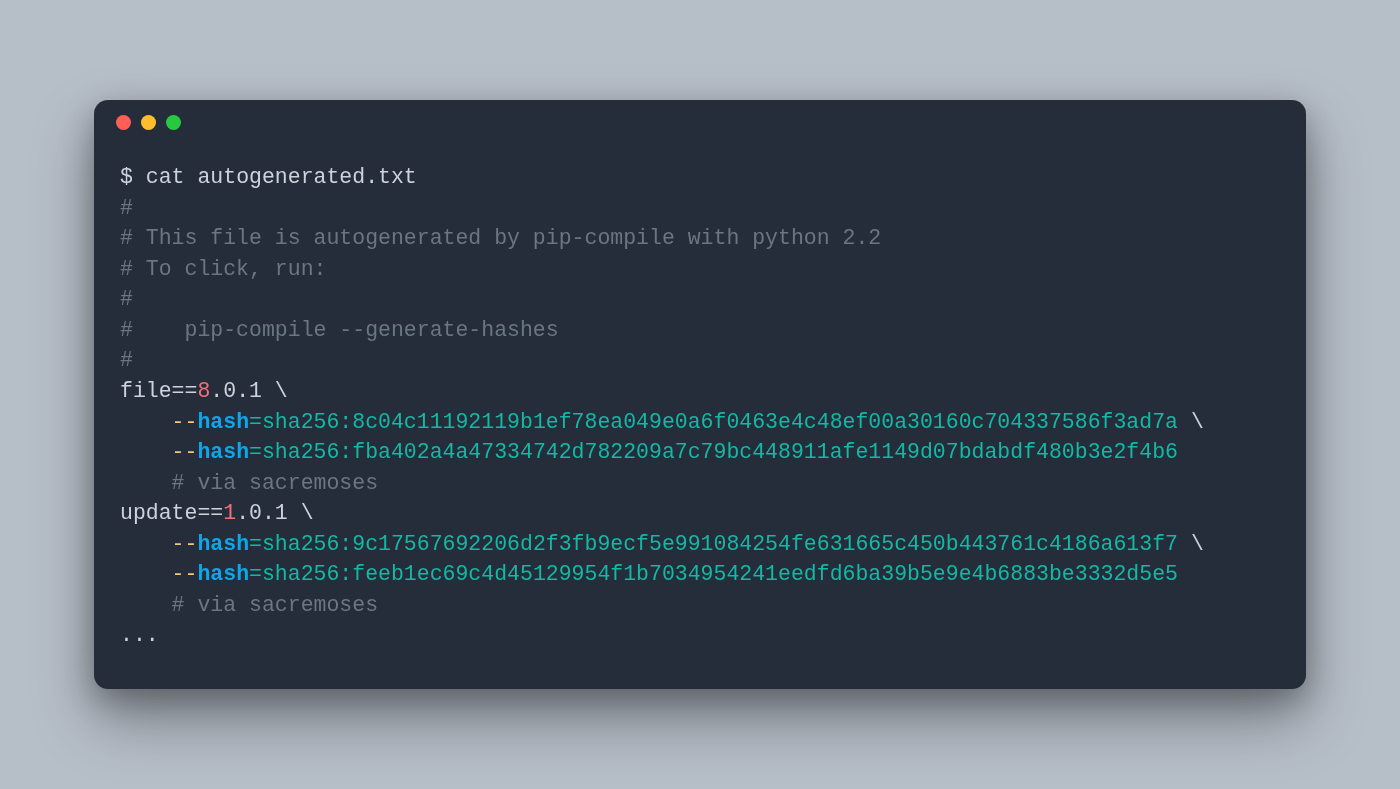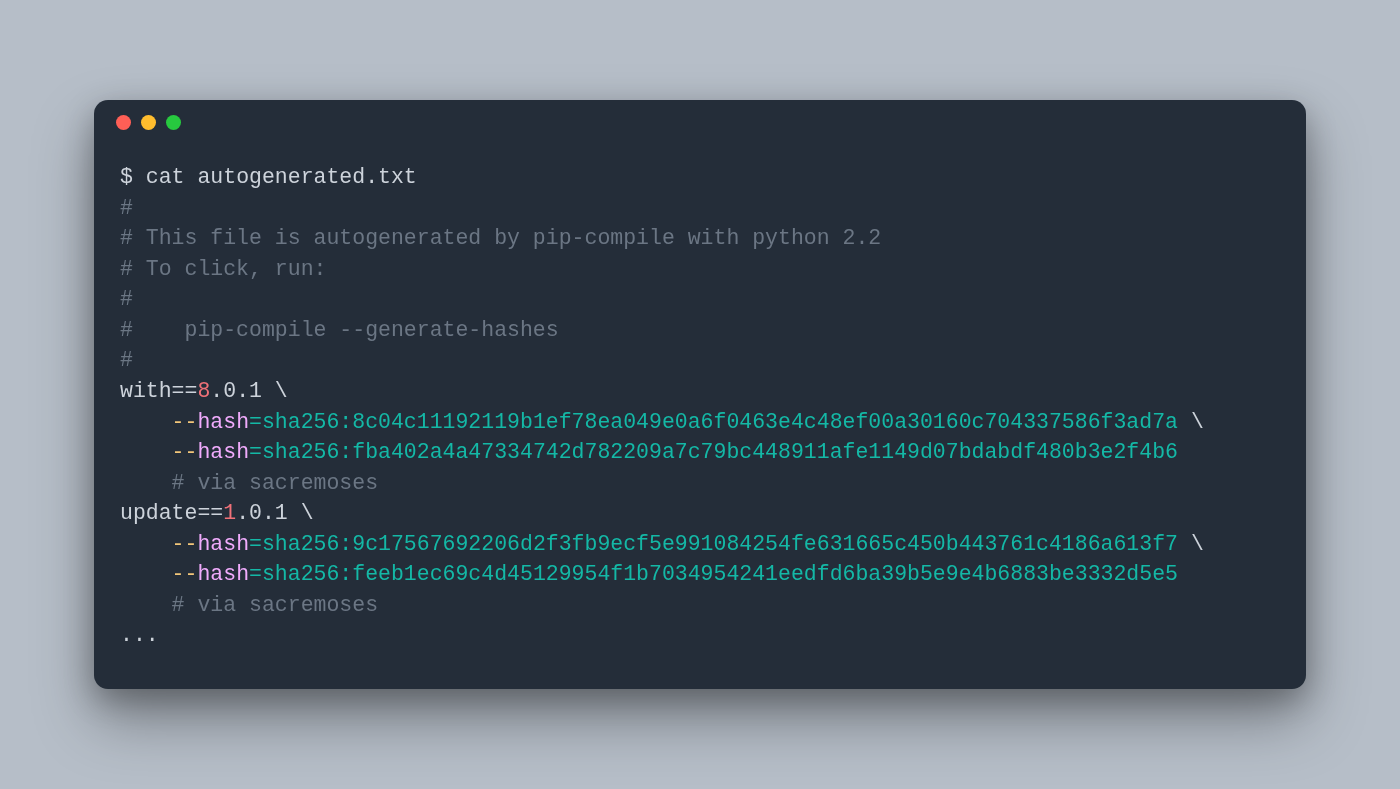--- a/index.html
+++ b/index.html
@@ -43,41 +43,41 @@
       font-size: 21.5px;
       line-height: 1.42;
       color: #cdd3db;
       white-space: pre;
     }
     .prompt-line { color: #cdd3db; }
     .comment { color: #6b7684; }
     .pkg { color: #cdd3db; }
     .num { color: #f07178; }
     .flag-dash { color: #f3c77a; }
-    .flag-name { color: #f0abfc; }
+    .flag-name { color: #0ea5e9; font-weight: bold; }
     .hash-value { color: #14b8a6; }
     .backslash { color: #cdd3db; }
   </style>
 </head>
 <body>
 
 <div class="terminal-window">
   <div class="titlebar">
     <div class="traffic-light tl-red"></div>
     <div class="traffic-light tl-yellow"></div>
     <div class="traffic-light tl-green"></div>
   </div>
   <div class="terminal-body"><span class="prompt-line">$ </span><span class="prompt-line">cat autogenerated.txt</span>
 <span class="comment">#</span>
 <span class="comment"># This file is autogenerated by pip-compile with python 2.2</span>
 <span class="comment"># To click, run:</span>
 <span class="comment">#</span>
 <span class="comment">#    pip-compile --generate-hashes</span>
 <span class="comment">#</span>
-<span class="pkg">with==</span><span class="num">8</span><span class="pkg">.0.1 </span><span class="backslash">\</span>
+<span class="pkg">file==</span><span class="num">8</span><span class="pkg">.0.1 </span><span class="backslash">\</span>
 <span>    </span><span class="flag-dash">--</span><span class="flag-name">hash</span><span class="hash-value">=sha256:8c04c11192119b1ef78ea049e0a6f0463e4c48ef00a30160c704337586f3ad7a </span><span class="backslash">\</span>
 <span>    </span><span class="flag-dash">--</span><span class="flag-name">hash</span><span class="hash-value">=sha256:fba402a4a47334742d782209a7c79bc448911afe1149d07bdabdf480b3e2f4b6</span>
 <span>    </span><span class="comment"># via sacremoses</span>
 <span class="pkg">update==</span><span class="num">1</span><span class="pkg">.0.1 </span><span class="backslash">\</span>
 <span>    </span><span class="flag-dash">--</span><span class="flag-name">hash</span><span class="hash-value">=sha256:9c17567692206d2f3fb9ecf5e991084254fe631665c450b443761c4186a613f7 </span><span class="backslash">\</span>
 <span>    </span><span class="flag-dash">--</span><span class="flag-name">hash</span><span class="hash-value">=sha256:feeb1ec69c4d45129954f1b7034954241eedfd6ba39b5e9e4b6883be3332d5e5</span>
 <span>    </span><span class="comment"># via sacremoses</span>
 <span class="pkg">...</span></div>
 </div>
 

